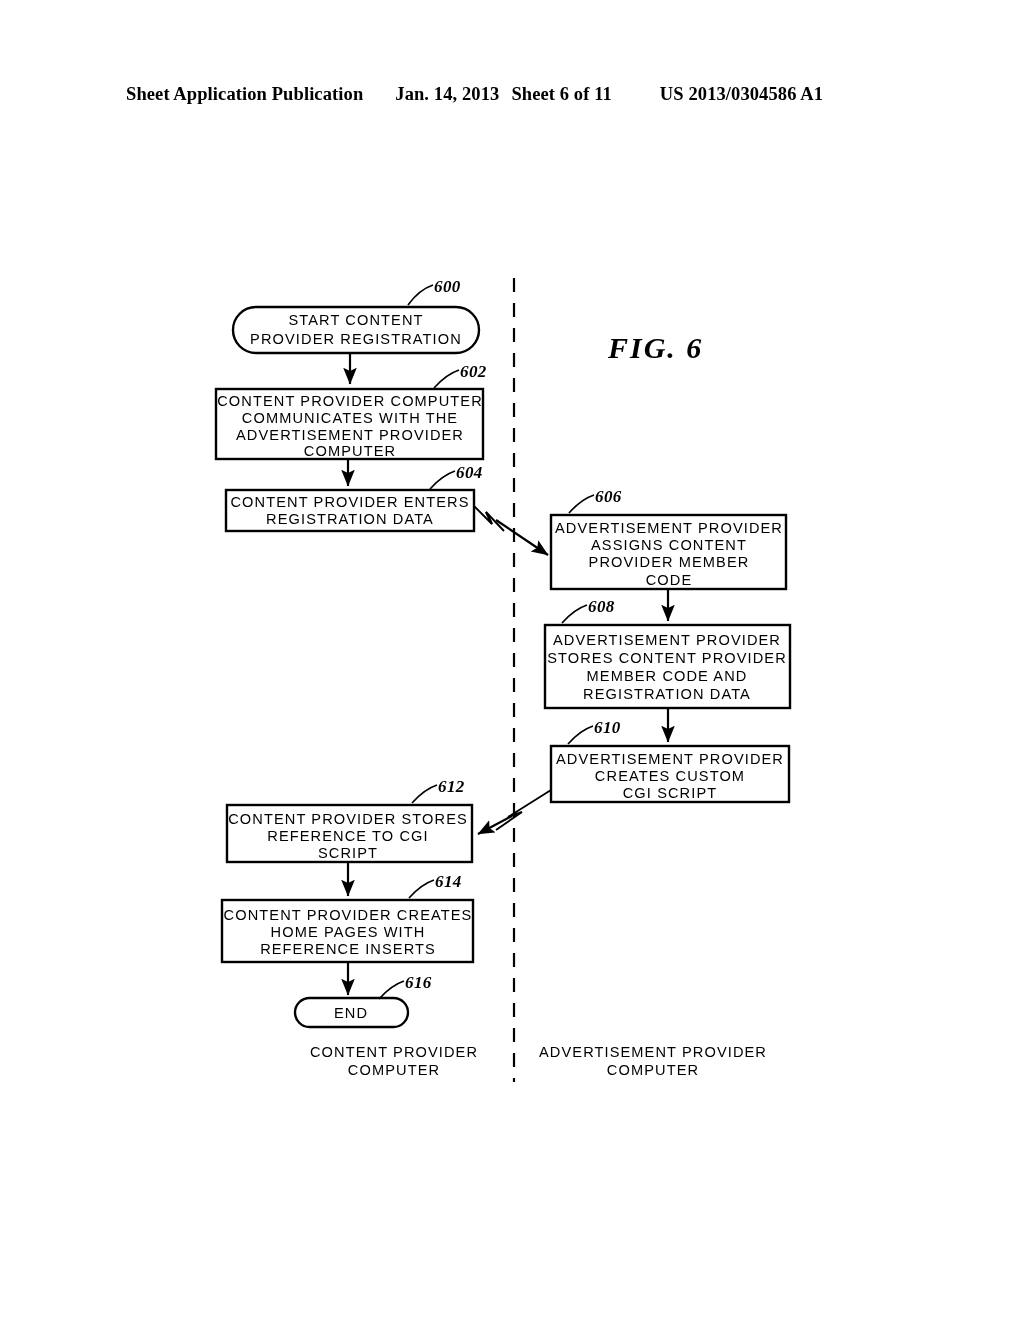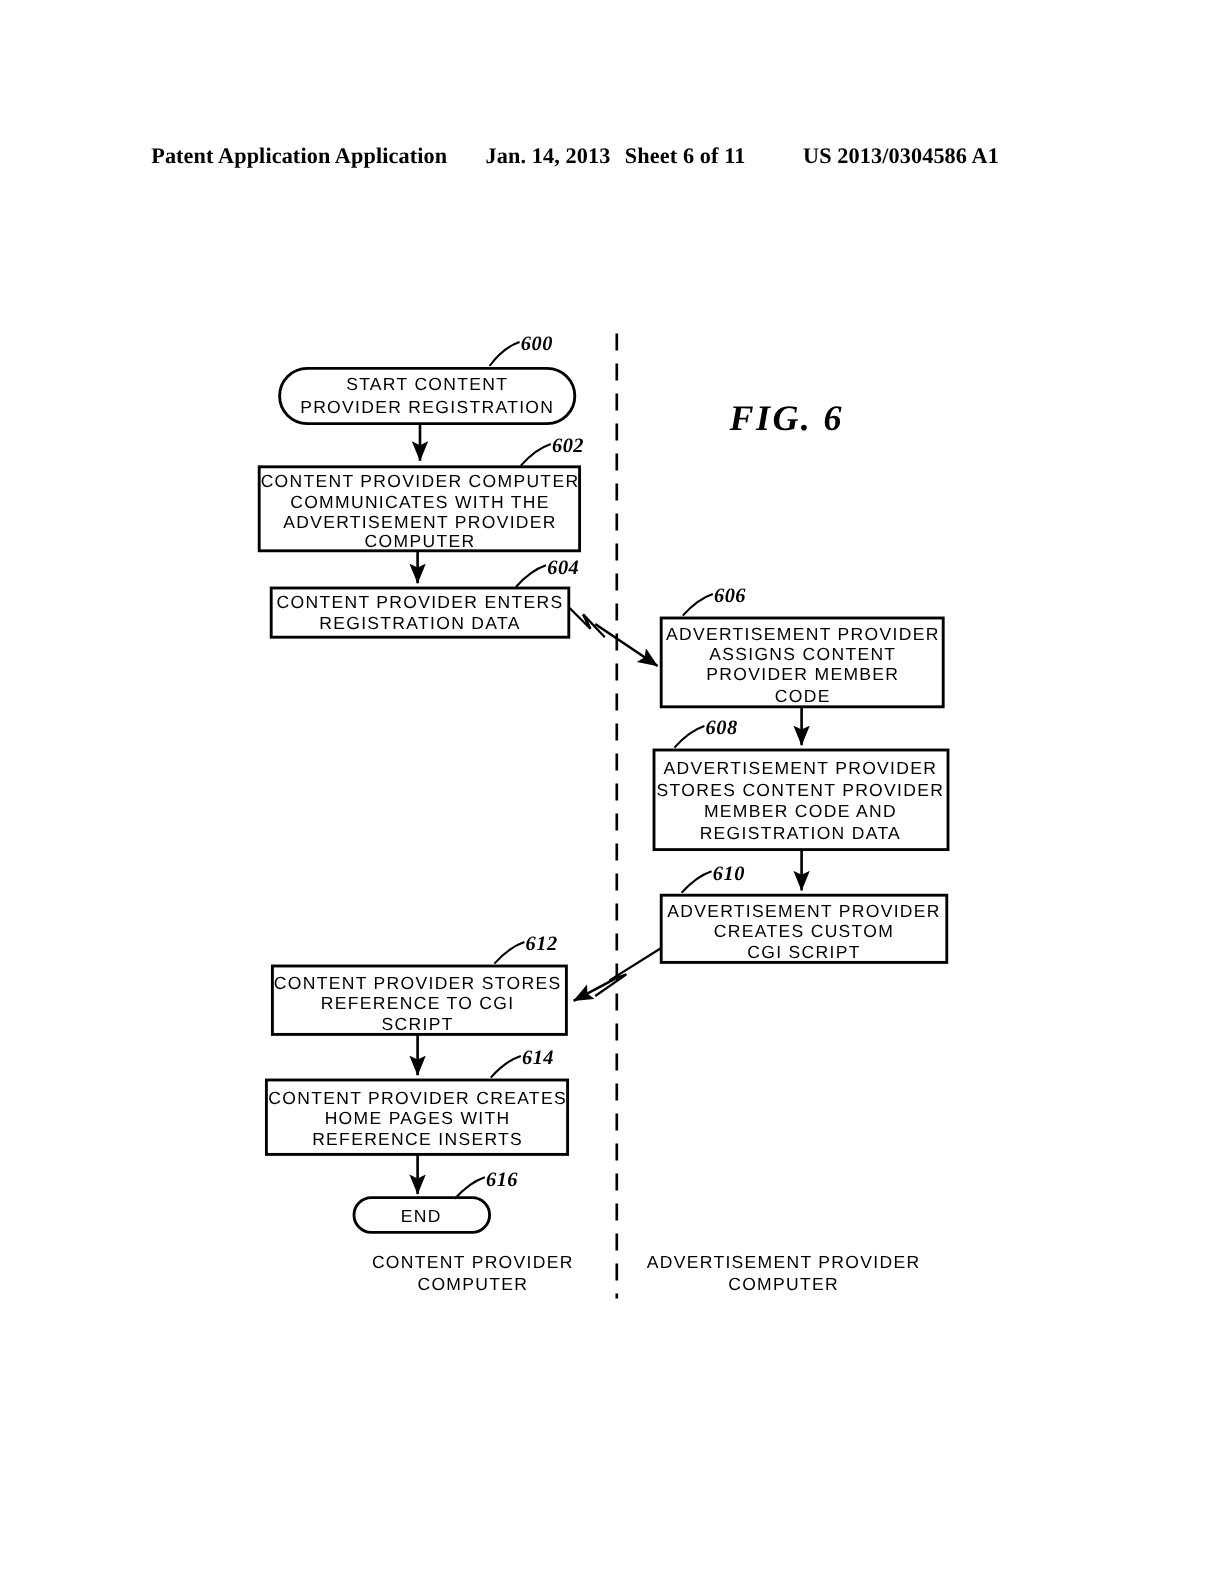--- a/index.html
+++ b/index.html
@@ -28,21 +28,21 @@
     font-weight: bold;
     font-size: 18.5px;
     letter-spacing: 0.1px;
     white-space: nowrap;
     display: flex;
     align-items: baseline;
   }
   .hdr-pub   { }
   .hdr-date  { margin-left: 32px; }
   .hdr-sheet { margin-left: 12px; font-family: Liberation Serif, serif; }
-  .hdr-num   { margin-left: 48px; margin-top: 37px; }
+  .hdr-num   { margin-left: 48px; }
 
   
   #figure-canvas {
     position: absolute;
     left: 0;
     top: 0;
     width: 1024px;
     height: 1320px;
   }
   #figure-canvas svg { display: block; }
@@ -100,21 +100,21 @@
   .zig-line {
     stroke: #000000;
     stroke-width: 1.9;
     fill: none;
   }
 </style>
 </head>
 <body>
 
 <div class="page-header">
-  <span class="hdr-pub">Patent Application Application</span>
+  <span class="hdr-pub">Sheet Application Publication</span>
   <span class="hdr-date">Jan. 14, 2013</span>
   <span class="hdr-sheet">Sheet 6 of 11</span>
   <span class="hdr-num">US 2013/0304586 A1</span>
 </div>
 
 <div id="figure-canvas">
 <svg width="1024" height="1320" viewBox="0 0 1024 1320" xmlns="http://www.w3.org/2000/svg">
 
   <defs>
     <marker id="arrowhead" markerWidth="9" markerHeight="9" refX="7.4" refY="3.1" orient="auto" markerUnits="strokeWidth">

